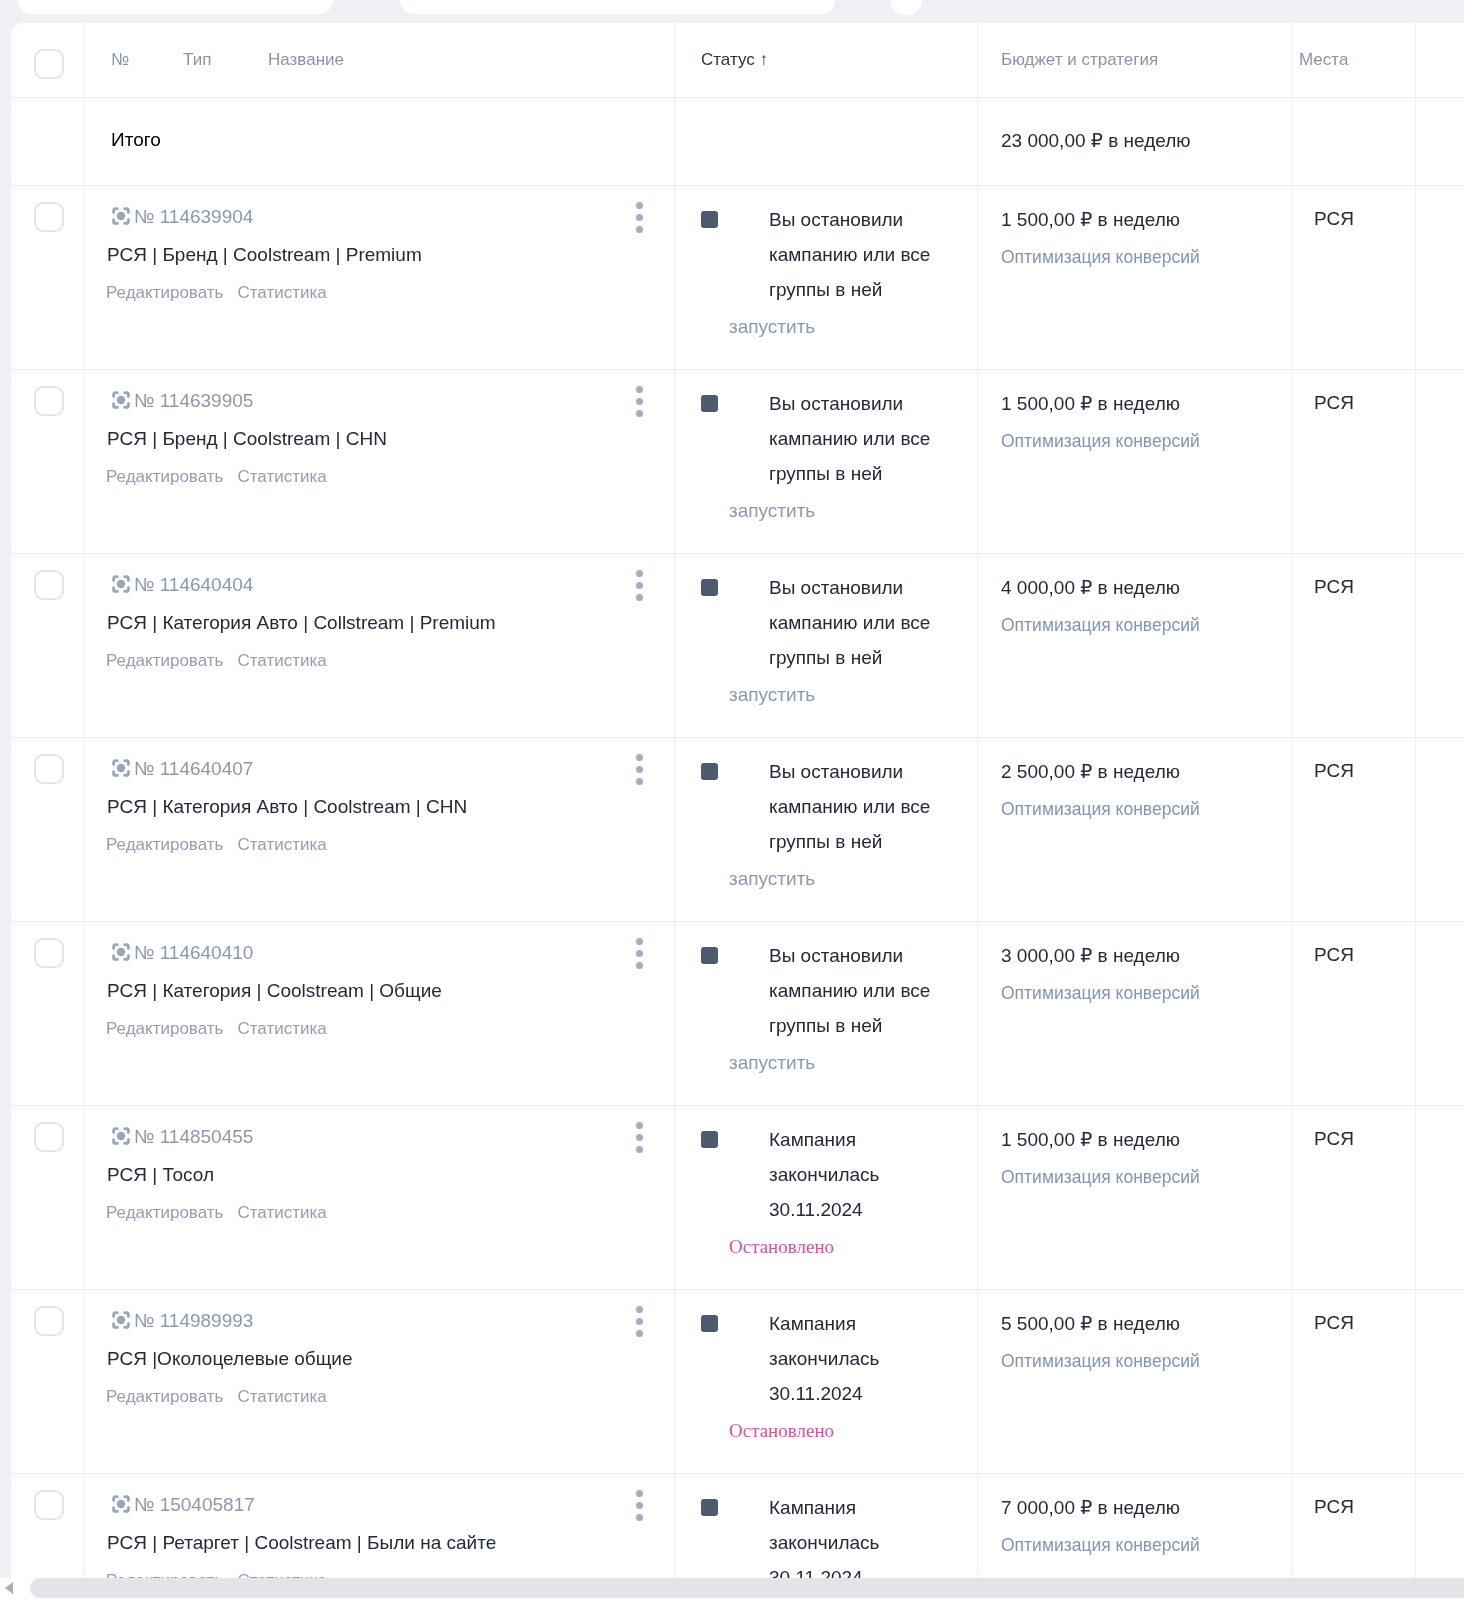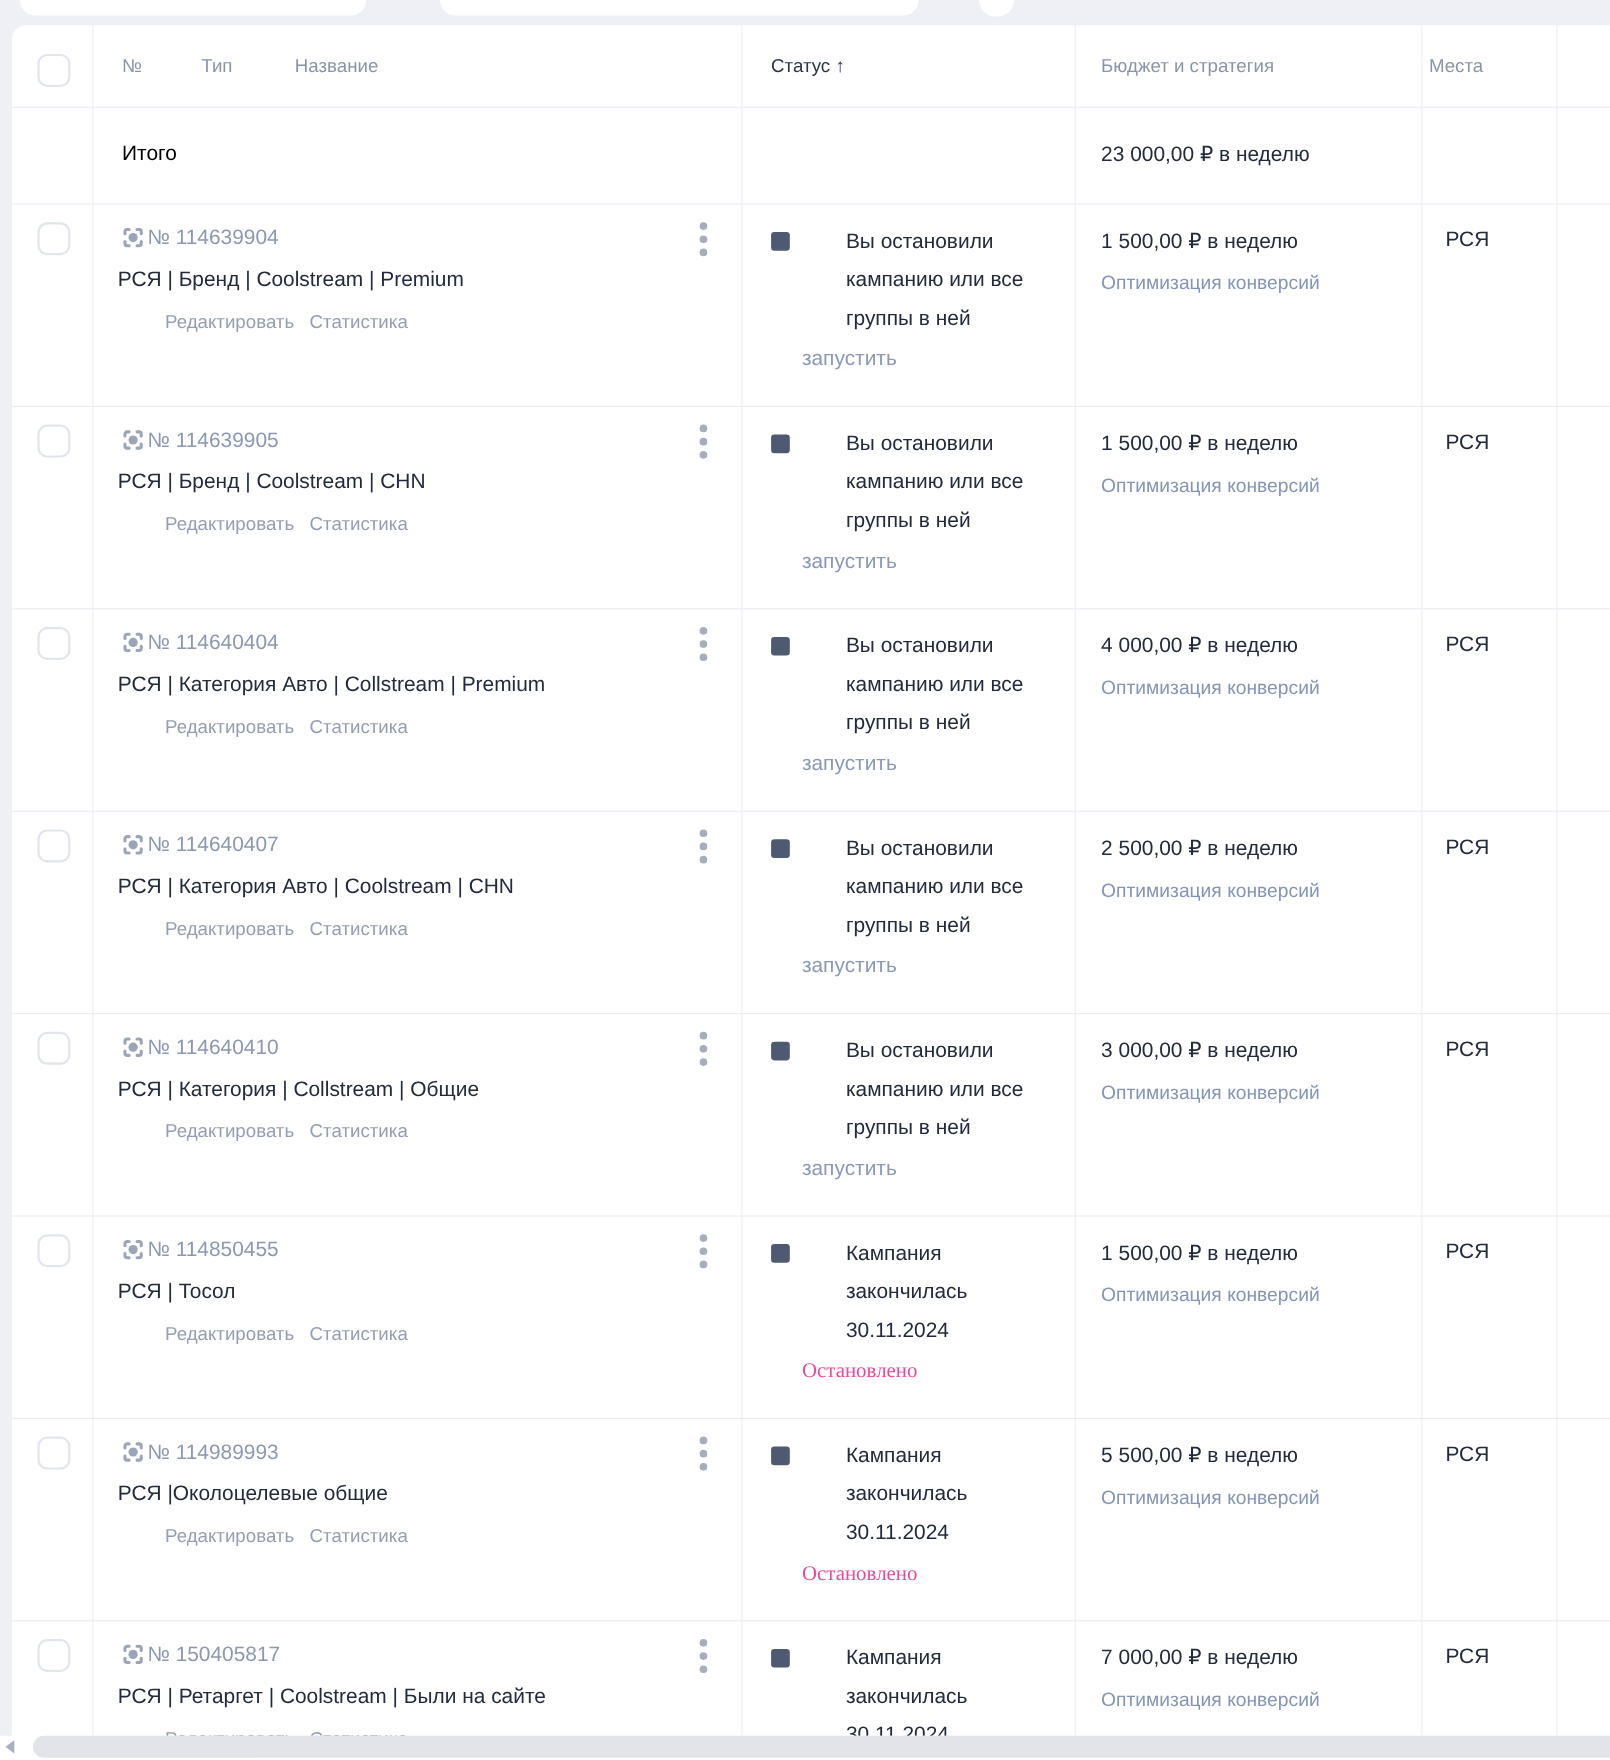--- a/index.html
+++ b/index.html
@@ -42,21 +42,21 @@
   .checkbox.in-header{top:26px;}
   .checkbox.in-row{top:16px;}
 
   .totals-label{position:absolute;left:26px;top:31px;font-size:19px;color:#000000;}
   .totals-budget{position:absolute;left:23px;top:31px;font-size:19px;color:#222a3c;white-space:nowrap;}
 
   
   .type-icon{position:absolute;left:26px;top:20px;width:20px;height:20px;}
   .camp-number{position:absolute;left:49px;top:20px;font-size:19px;color:#8c98af;white-space:nowrap;}
   .camp-name{position:absolute;left:22px;top:58px;font-size:19px;color:#222a3c;white-space:nowrap;cursor:pointer;}
-  .camp-links{position:absolute;left:21px;top:97px;font-size:17px;color:#949db1;margin-left:44px;}
+  .camp-links{position:absolute;left:21px;top:97px;font-size:17px;color:#949db1;}
   .camp-links span{cursor:pointer;}
   .camp-links span + span{margin-left:14px;}
   .kebab{position:absolute;left:548px;top:16px;width:12px;height:34px;cursor:pointer;}
   .kebab i{display:block;width:7px;height:7px;border-radius:50%;background:#a6adbd;margin:0 auto 5px auto;}
 
   
   .status-square{position:absolute;left:26px;top:25px;width:17px;height:17px;border-radius:3px;background:#4e5a70;}
   .status-text{position:absolute;left:54px;top:16px;width:190px;font-size:19px;line-height:35px;color:#222a3c;margin-left:40px;}
   .status-action{position:absolute;left:54px;top:123px;font-size:19px;line-height:35px;white-space:nowrap;}
   .status-action.link{color:#8b99b6;cursor:pointer;}
@@ -289,21 +289,21 @@
       <svg class="type-icon" viewBox="0 0 20 20">
         <circle cx="10" cy="10" r="4.2" fill="#9ba5b8"></circle>
         <g fill="none" stroke="#9ba5b8" stroke-width="2.8" stroke-linecap="round">
           <path d="M2.6,6.4 L2.6,4.6 A2,2 0 0 1 4.6,2.6 L6.4,2.6"></path>
           <path d="M13.6,2.6 L15.4,2.6 A2,2 0 0 1 17.4,4.6 L17.4,6.4"></path>
           <path d="M17.4,13.6 L17.4,15.4 A2,2 0 0 1 15.4,17.4 L13.6,17.4"></path>
           <path d="M6.4,17.4 L4.6,17.4 A2,2 0 0 1 2.6,15.4 L2.6,13.6"></path>
         </g>
       </svg>
       <span class="camp-number">№ 114640410</span>
-      <span class="camp-name">РСЯ | Категория | Collstream | Общие</span>
+      <span class="camp-name">РСЯ | Категория | Coolstream | Общие</span>
       <span class="camp-links">
         <span>Редактировать</span><span>Статистика</span>
       </span>
       <div class="kebab">
             <i></i>
             <i></i>
             <i></i>
           </div>
     </div>
     <div class="cell h-camp">

